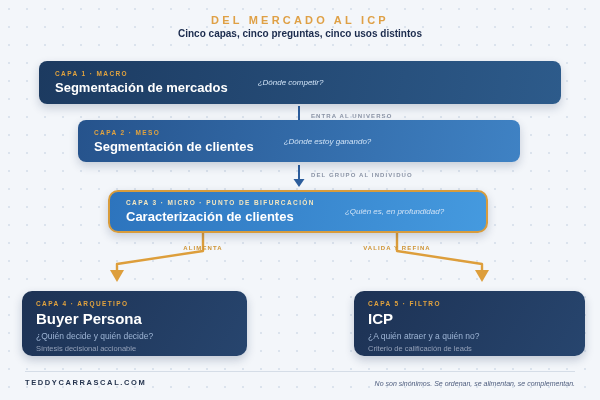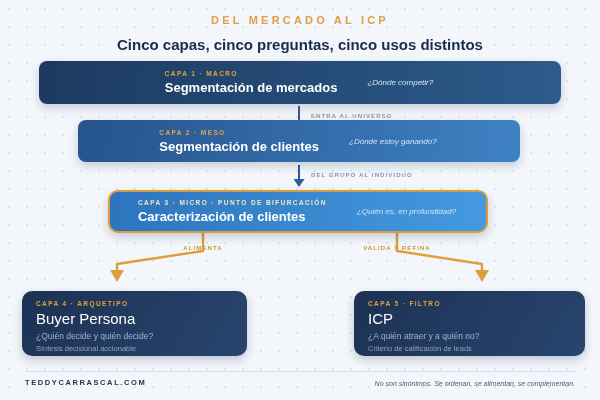--- a/index.html
+++ b/index.html
@@ -10,27 +10,27 @@
     background-image: radial-gradient(#dbe3ed 1px, rgba(0,0,0,0) 1.2px);
     background-size:18px 18px;
   }
   
   .eyebrow {
     position:absolute; top:14px; left:0; width:100%;
     text-align:center; font-size:11px; font-weight:bold;
     letter-spacing:3.2px; color:#dfa045;
   }
   .title {
-    position:absolute; top:36px; left:0; width:100%;
-    text-align:center; font-size:15px; font-weight:bold; color:#1b2b4d;
+    position:absolute; top:28px; left:0; width:100%;
+    text-align:center; font-size:10px; font-weight:bold; color:#1b2b4d;
   }
   
   .layer {
     position:absolute; display:flex; align-items:center;
-    justify-content:center; padding:8px 16px;
+    justify-content:flex-start; padding:8px 16px;
     border-radius:8px; box-shadow:0 4px 10px rgba(20,40,80,.20);gap:30px;
   }
   .layer .col { display:flex; flex-direction:column; }
   .tag {
     font-size:6.5px; font-weight:bold; letter-spacing:1.4px;
     color:#e2a33e; margin-bottom:3px;
   }
   .layer-title { font-size:13px; font-weight:bold; color:#ffffff; }
   .question { font-size:8px; font-style:italic; color:#cfe2f6; padding-right:2px; }
   .layer1 { left:39px;  top:61px;  width:522px; height:43px;
@@ -49,21 +49,21 @@
   .branch-label {
     position:absolute; transform:translateX(-50%);
     font-size:6px; font-weight:bold; letter-spacing:1.1px; color:#cf9434;
   }
   
   .output {
     position:absolute; top:291px; height:65px; padding:9px 14px;
     border-radius:10px; background:linear-gradient(120deg,#1d3254,#27456e);
     box-shadow:0 4px 10px rgba(20,40,80,.22);
   }
-  .output .out-title { font-size:15px; font-weight:normal; color:#ffffff; margin:2px 0 4px; }
+  .output .out-title { font-size:15px; font-weight:bold; color:#ffffff; margin:2px 0 4px; }
   .output .out-question { font-size:8.5px; color:#9db4d4; margin-bottom:3px; }
   .output .out-note { font-size:7.5px; color:#93a0b8; }
   .output4 { left:22px;  width:225px; }
   .output5 { left:354px; width:231px; }
   
   .overlay { position:absolute; left:0; top:0; width:600px; height:400px; pointer-events:none; }
   
   .footer-line { position:absolute; left:25px; right:25px; top:371px; height:1px; background:#d5dde7; }
   .brand {
     position:absolute; left:25px; top:378px; font-size:7.5px;

